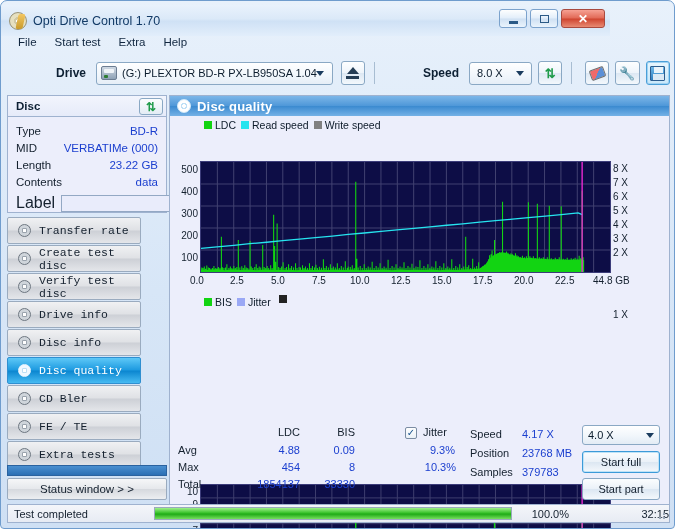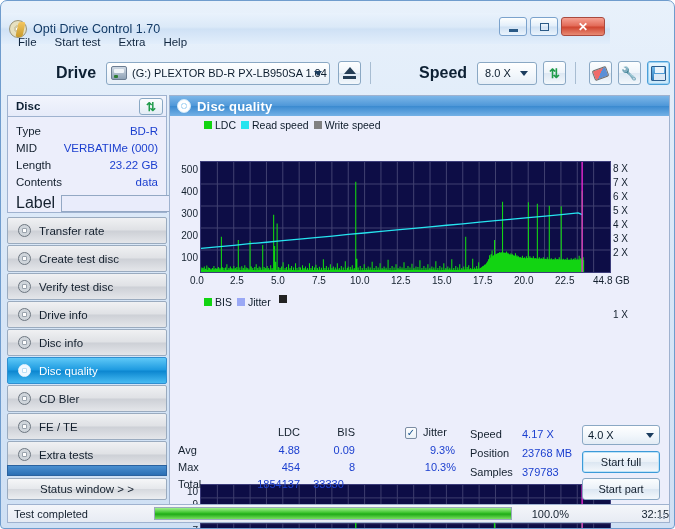--- a/index.html
+++ b/index.html
@@ -13,21 +13,21 @@
     position: relative;
     width: 675px; height: 529px;
     background: linear-gradient(180deg,#e8f1fb 0%, #d7e6f7 55%, #cfe0f4 100%);
     border: 1px solid #6f9ccd;
     border-radius: 7px 7px 4px 4px;
     overflow: hidden;
   }
 
   
   .titlebar {
-    position: absolute; left: 0; top: 12px; width: 609px; height: 31px;
+    position: absolute; left: 0; top: 4px; width: 609px; height: 31px;
     background: linear-gradient(180deg,#e9f2fc 0%, #dbe9f8 45%, #cfe1f5 52%, #e2eefb 100%);
     display: flex; align-items: center;
   }
   .title-icon {
     width: 18px; height: 18px; margin-left: 8px; margin-right: 6px;
     border-radius: 50%;
     background: radial-gradient(circle at 50% 50%, #ffffff 0 16%, #cfc9a8 17% 34%, #e6e0c0 35% 70%, #b9b392 71% 100%);
     border: 1px solid #9a9478;
     position: relative;
   }
@@ -62,21 +62,21 @@
     display: flex; align-items: center; gap: 0px;
     font-size: 11.5px; color: #10263f;
   }
   .menu-item { padding: 2px 9px; cursor: default; }
 
   
   .toolbar {
     position: absolute; left: 6px; top: 53px; width: 663px; height: 38px;
     display: flex; align-items: center;
   }
-  .tb-label { font-size: 16px; font-weight: bold; color: #0d2033; margin-left: 8px; margin-right: 10px; padding-left: 41px; }
+  .tb-label { font-size: 12px; font-weight: bold; color: #0d2033; margin-left: 8px; margin-right: 10px; padding-left: 41px; }
   .combo {
     height: 23px; border: 1px solid #8aa8c4; border-radius: 3px;
     background: linear-gradient(180deg,#ffffff 0%, #f2f7fc 55%, #e6eef7 100%);
     display: flex; align-items: center; font-size: 11px; color: #0b1c2d;
     position: relative; padding-left: 4px;
   }
   .combo .arrow {
     position: absolute; right: 3px; top: 0; bottom: 0; width: 17px;
     display: flex; align-items: center; justify-content: center;
   }
@@ -146,21 +146,21 @@
     width: 21px; height: 20px; margin-left: 4px; border:1px solid #8aa8c4; border-radius:3px;
     background: linear-gradient(180deg,#fbfdfe,#e3ecf5);
     display:flex;align-items:center;justify-content:center;
   }
   .cd-disc {
     width: 14px;height:14px;border-radius:50%;
     background: radial-gradient(circle at 50% 50%, #f7f4cf 0 18%, #c9c473 19% 34%, #e9e59b 35% 72%, #b5b05e 73% 100%);
     border:1px solid #8e8a48;
   }
 
-  .navlist { position: absolute; left: 6px; top: 216px; width: 160px; }
+  .navlist { position: absolute; left: 6px; top: 216px; width: 134px; font-family: Liberation Mono, monospace; }
   .navbtn {
     height: 27px; margin-bottom: 1px;
     border: 1px solid #9aabbf; border-radius: 2px;
     background: linear-gradient(180deg,#f0f1f3 0%, #dfe1e5 48%, #cdd0d6 52%, #e4e6ea 100%);
     display: flex; align-items: center; font-size: 11.5px; color:#14202e;
   }
   .navbtn.active {
     border-color:#2f8fd0;
     background: linear-gradient(180deg,#5ec8f7 0%, #1d9ae0 48%, #0b86d0 52%, #47bbf2 100%);
     color:#ffffff;
@@ -597,21 +597,21 @@
       <div class="st val" style="left:140px; top:18px; width:45px; text-align:right;">0.09</div>
       <div class="st val" style="left:240px; top:18px; width:45px; text-align:right;">9.3%</div>
 
       <div class="st" style="left:8px; top:35px;">Max</div>
       <div class="st val" style="left:85px; top:35px; width:45px; text-align:right;">454</div>
       <div class="st val" style="left:140px; top:35px; width:45px; text-align:right;">8</div>
       <div class="st val" style="left:238px; top:35px; width:48px; text-align:right;">10.3%</div>
 
       <div class="st" style="left:8px; top:52px;">Total</div>
       <div class="st val" style="left:62px; top:52px; width:68px; text-align:right;">1854137</div>
-      <div class="st val" style="left:132px; top:52px; width:53px; text-align:center;">33330</div>
+      <div class="st val" style="left:132px; top:52px; width:53px; text-align:right;">33330</div>
 
       <div class="st" style="left:300px; top:2px;">Speed</div>
       <div class="st val" style="left:352px; top:2px;">4.17 X</div>
       <div class="st" style="left:300px; top:21px;">Position</div>
       <div class="st val" style="left:352px; top:21px;">23768 MB</div>
       <div class="st" style="left:300px; top:40px;">Samples</div>
       <div class="st val" style="left:352px; top:40px;">379783</div>
 
       <div class="speed-sel" style="left:412px; top:-1px;">
         <span>4.0 X</span>

